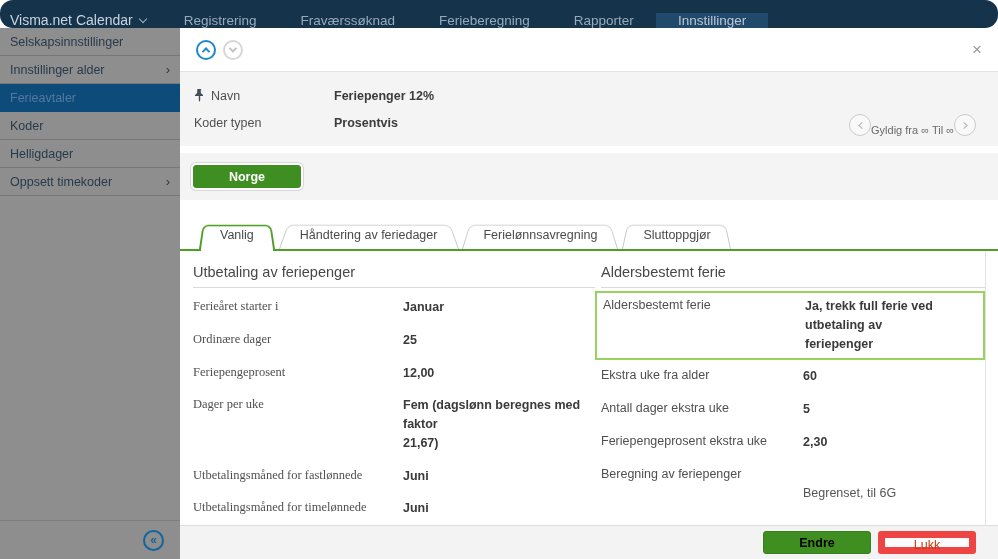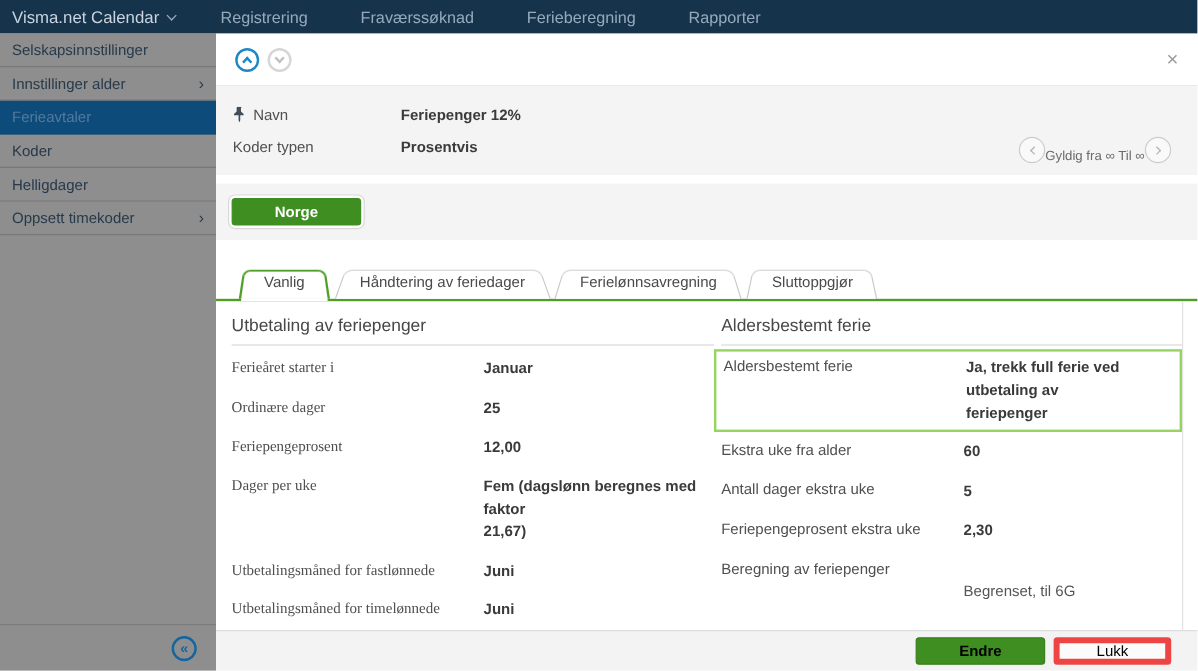--- a/index.html
+++ b/index.html
@@ -1,20 +1,20 @@
 <!DOCTYPE html>
 <html><head>
 <meta charset="utf-8">
 <style>
   * { margin:0; padding:0; box-sizing:border-box; }
   html,body { width:998px; height:559px; overflow:hidden; background:#fff;
               font-family:"Liberation Sans", sans-serif; }
 
   
-  .topnav { height:28px; background:#16334c; display:flex; align-items:center; }
+  .topnav { height:28px; background:#16334c; display:flex; align-items:flex-end;border-radius:13px; }
   .brand { display:flex; align-items:center; gap:7px; padding:0 16px 0 10px;
            color:#c9d4de; font-size:14px; cursor:pointer; }
   .caret-down { width:6px; height:6px; border-left:1.5px solid #9fb2c3;
                 border-bottom:1.5px solid #9fb2c3; transform:rotate(-45deg); margin-top:-3px; }
   .nav-item { display:flex; align-items:center; padding:0 22px; color:#96aabc;
               font-size:13.5px; cursor:pointer; }
   .nav-item.active { background:#20496b; color:#b9c7d3; }
 
   .main { display:flex; height:531px; }
 
@@ -99,36 +99,37 @@
   .r-value.plain { font-weight:normal; color:#555; }
   .tree-line1 { padding-left:17px; }
   .tree-line2 { display:flex; align-items:center; gap:6px; }
 
   .panel-footer { margin-top:auto; border-top:1px solid #ddd; background:#f3f3f3;
                   height:34px; display:flex; align-items:center; justify-content:flex-end;
                   gap:7px; padding-right:22px; flex-shrink:0; }
   .btn-primary { width:108px; height:23px; background:#3e8e21; color:#000000;
                  font-weight:bold; font-size:12.5px; border:1px solid #37801d;
                  border-radius:3px; cursor:pointer; font-family:inherit; }
-  .btn-secondary { width:98px; height:23px; background:#fbfbfb; color:#000000;
-                   font-size:12.5px; border:5px solid #ef4444; border-radius:3px;
+  .btn-secondary { width:98px; height:23px; background:#fbfbfb; color:#c2410c;
+                   font-size:12.5px; border:7px solid #ef4444; border-radius:3px;
                    cursor:pointer; font-family:inherit; }
 </style>
 </head>
 <body>
 
 <div class="topnav">
   <div class="brand">
     <span>Visma.net Calendar</span>
     <span class="caret-down"></span>
   </div>
   <div class="nav-item">Registrering</div>
   <div class="nav-item">Fraværssøknad</div>
   <div class="nav-item">Ferieberegning</div>
   <div class="nav-item">Rapporter</div>
+  <div class="nav-item active">Innstillinger</div>
 </div>
 
 <div class="main">
 
   <div class="sidebar">
     <div class="side-item">
       <span>Selskapsinnstillinger</span>
     </div>
     <div class="side-item">
       <span>Innstillinger alder</span>

